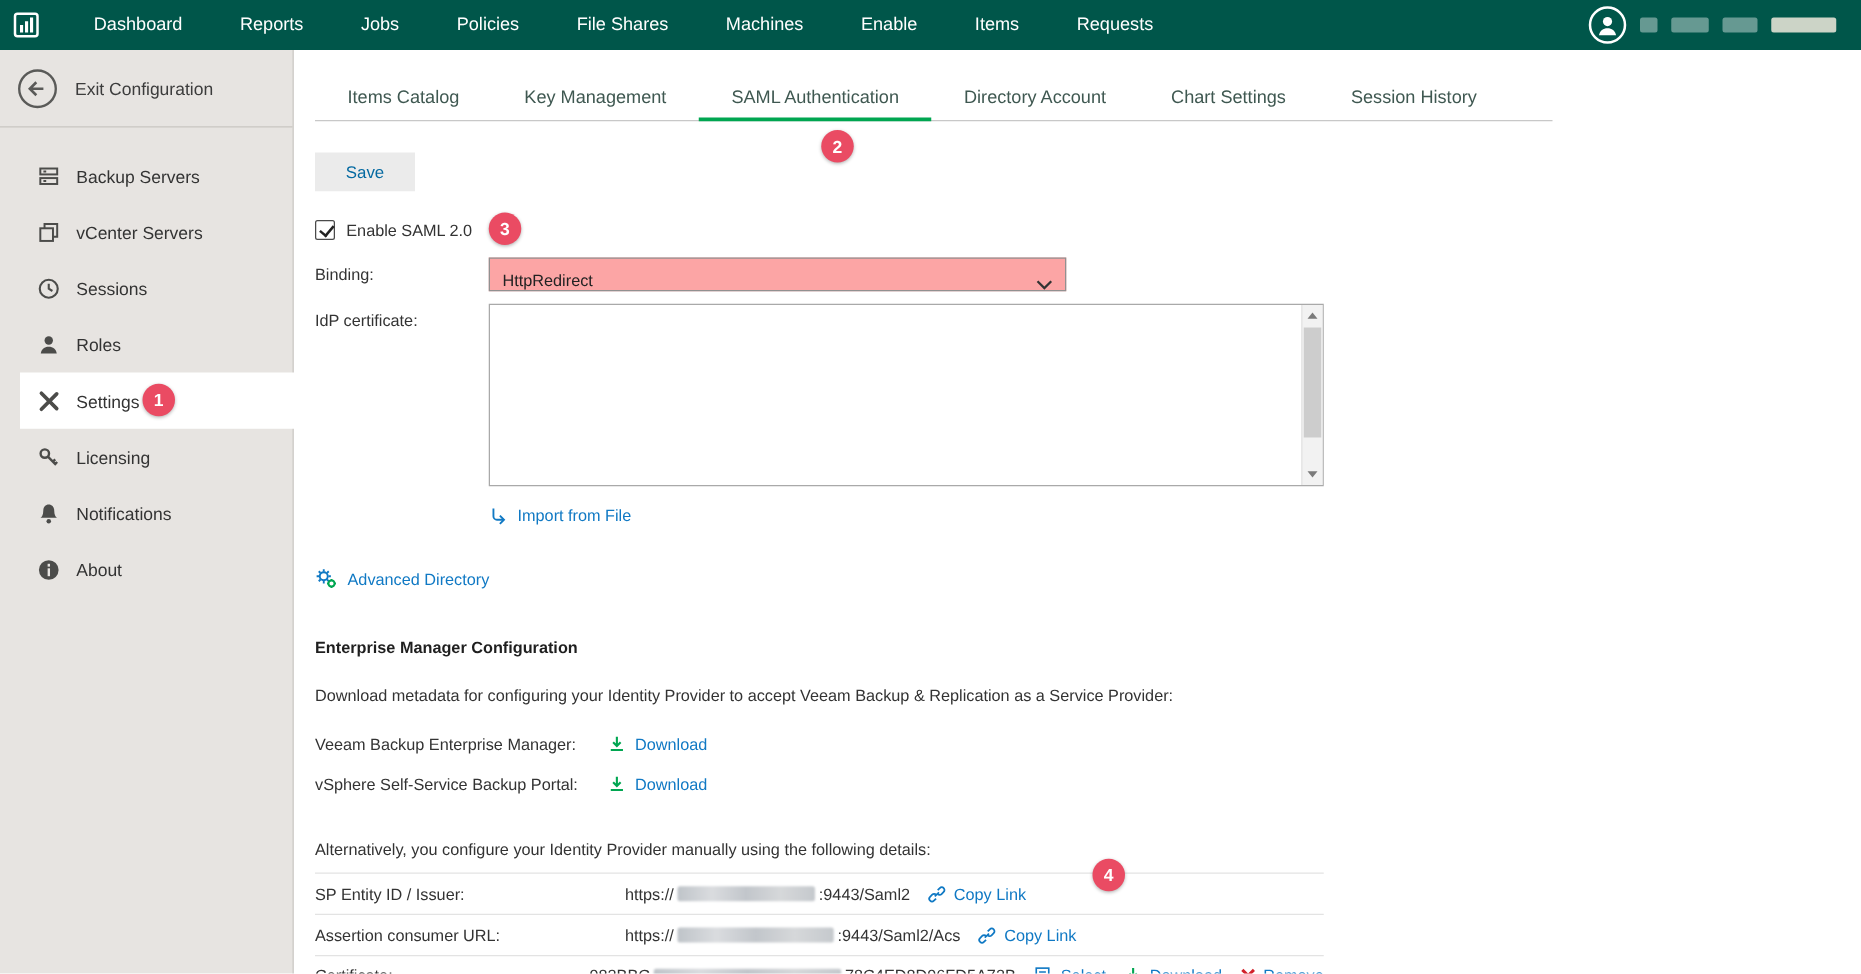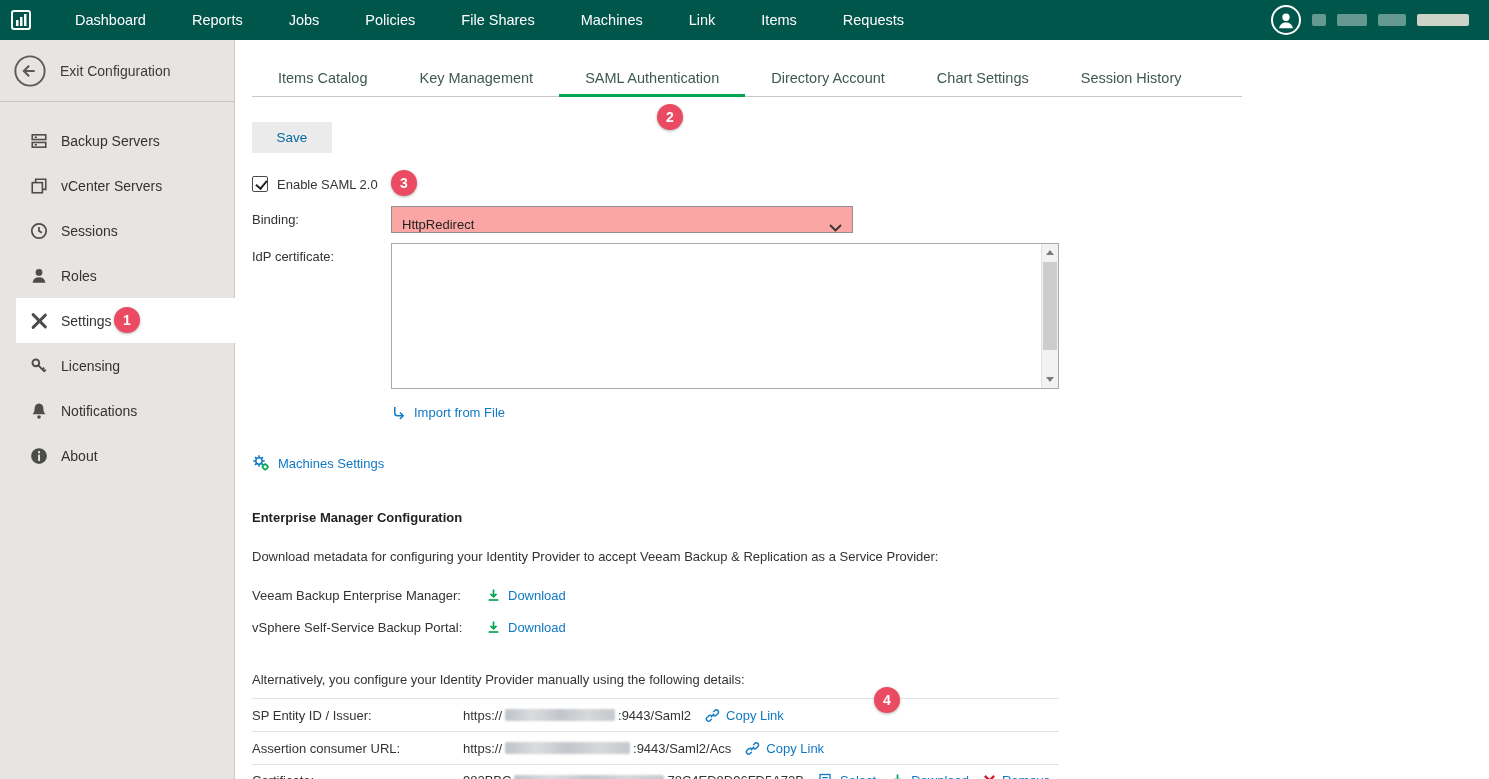--- a/index.html
+++ b/index.html
@@ -92,21 +92,21 @@
   .dl-row { display:flex; align-items:center; margin-top:14px; height:18px; }
   .dl-row.first { margin-top:22px; }
   .dl-label { width:234px; font-size:13px; color:#333; }
   .dl-link { display:flex; align-items:center; gap:7px; cursor:pointer; }
 
   .alt-text { margin-top:36px; font-size:13px; color:#333; }
 
   .details { margin-top:11px; width:807px; }
   .detail-row { display:flex; align-items:center; height:33px; border-top:1px solid #e3e3e3; font-size:13px; color:#333; }
   .detail-label { width:211px; }
-  .detail-value { display:flex; align-items:center; }
+  .detail-value { display:flex; align-items:center;margin-left:37px; }
   .action { display:flex; align-items:center; gap:6px; margin-left:14px; cursor:pointer; white-space:nowrap; }
   .action .link { font-size:13px; }
 
   .redacted {
     display:inline-block; height:12px; border-radius:2px; margin:0 3px; vertical-align:-1px;
     background:linear-gradient(90deg,#bfc4c9,#dadcdf 25%,#c2c6cb 50%,#d6d8da 75%,#c5c9cd);
     filter:blur(.8px);
   }
   .w110 { width:110px; } .w125 { width:125px; } .w150 { width:150px; }
 
@@ -140,21 +140,21 @@
         </svg>
       </span>
     </div>
     <div class="nav">
       <div class="nav-item">Dashboard</div>
       <div class="nav-item">Reports</div>
       <div class="nav-item">Jobs</div>
       <div class="nav-item">Policies</div>
       <div class="nav-item">File Shares</div>
       <div class="nav-item">Machines</div>
-      <div class="nav-item">Link</div>
+      <div class="nav-item">Enable</div>
       <div class="nav-item">Items</div>
       <div class="nav-item">Requests</div>
     </div>
     <div class="topbar-right">
       <div class="avatar">
         <span>
           <svg width="22" height="22" viewBox="0 0 24 24" fill="#fff">
             <circle cx="12" cy="9" r="4"></circle>
             <path d="M4.5 21c.8-4.2 3.8-6.2 7.5-6.2s6.7 2 7.5 6.2z"></path>
           </svg>
@@ -322,21 +322,21 @@
           <g fill="none" stroke="#1079C4" stroke-width="1.5">
             <circle cx="7" cy="7" r="3.2"></circle>
             <path d="M7 1.3v2M7 10.7v2M1.3 7h2M10.7 7h2M3 3l1.4 1.4M9.6 9.6L11 11M11 3L9.6 4.4M4.4 9.6L3 11"></path>
           </g>
           <g fill="none" stroke="#00A651" stroke-width="1.5">
             <circle cx="13.2" cy="12.8" r="2.4"></circle>
             <path d="M13.2 9.2v1.2M13.2 15.2v1.2M9.6 12.8h1.2M15.6 12.8h1.2"></path>
           </g>
         </svg>
       </span>
-      <span class="link">Machines Settings</span>
+      <span class="link">Advanced Directory</span>
     </div>
 
     <div class="em-heading">Enterprise Manager Configuration</div>
 
     <div class="em-desc">Download metadata for configuring your Identity Provider to accept Veeam Backup &amp; Replication as a Service Provider:</div>
 
     <div class="dl-row first">
       <div class="dl-label">Veeam Backup Enterprise Manager:</div>
       <div class="dl-link">
         <span>

